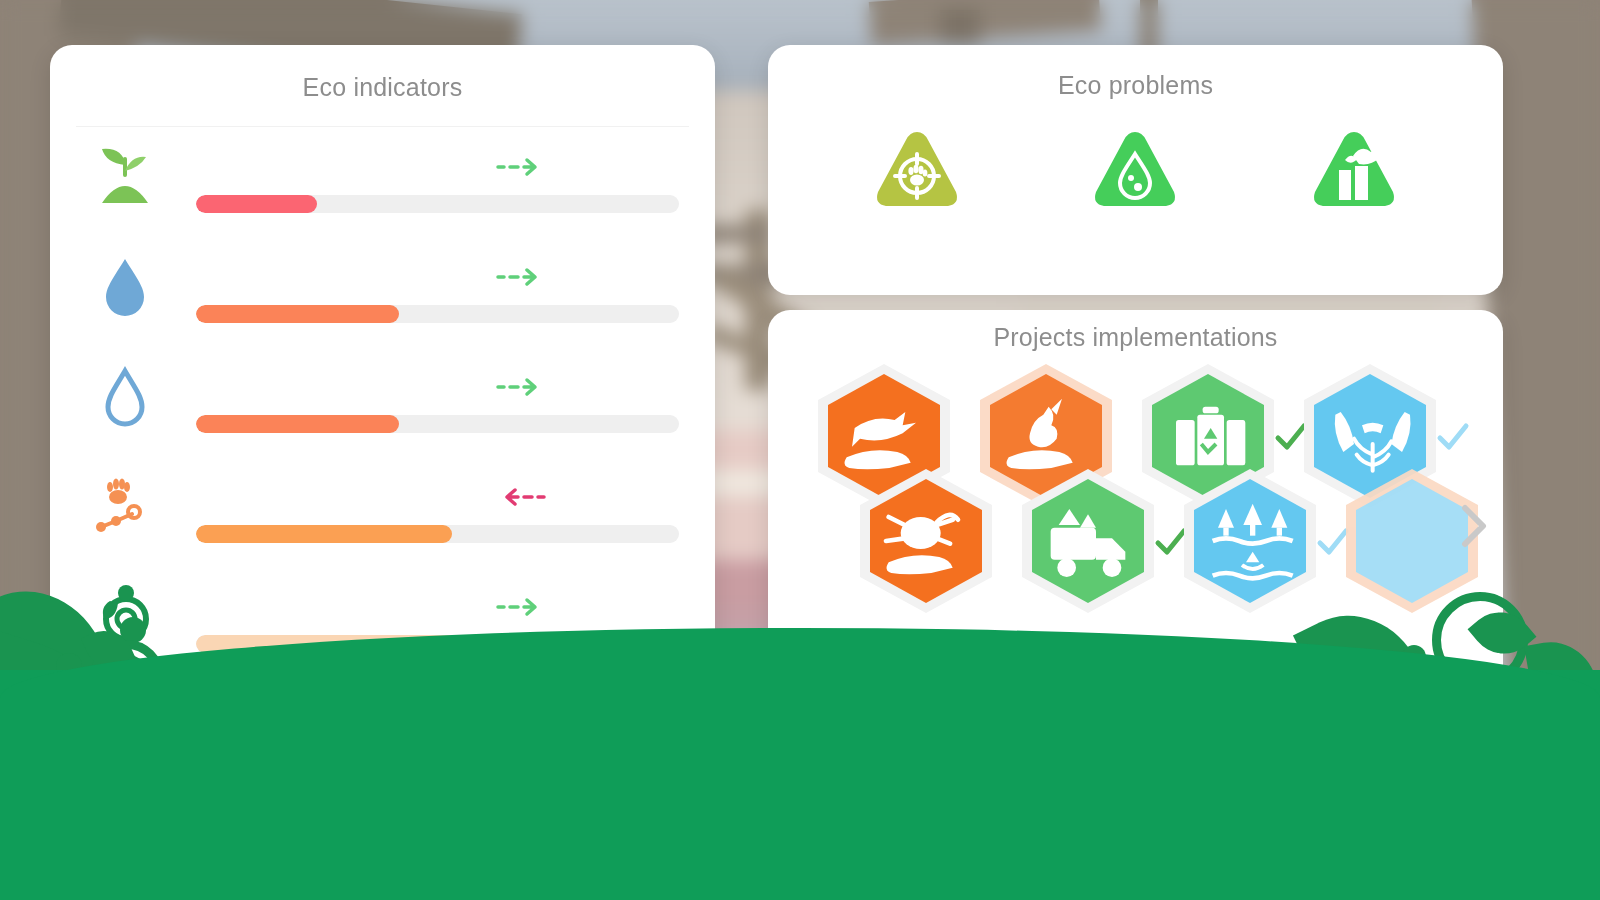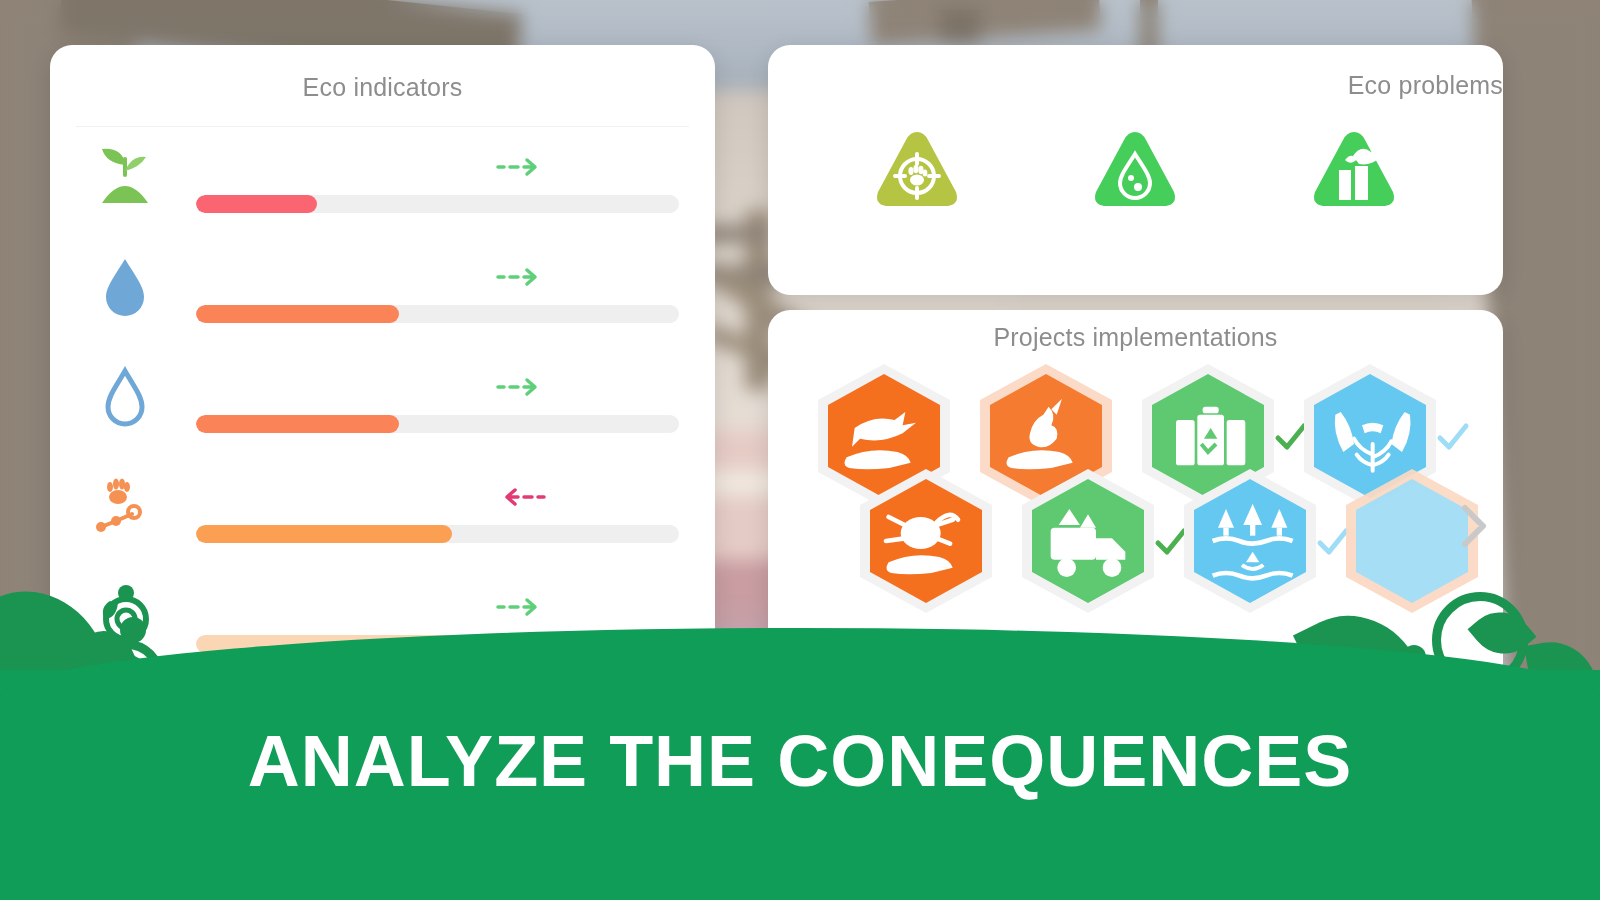--- a/index.html
+++ b/index.html
@@ -129,21 +129,21 @@
     text-align: center; font-size: 25px; font-weight: 600;
   }
   .ind-track {
     position: absolute; left: 120px; top: 58px; width: 483px; height: 18px;
     background: #efefef; border-radius: 9px; overflow: hidden;
   }
   .ind-fill { height: 100%; border-radius: 9px; }
 
   
   #card-problems { left: 768px; top: 45px; width: 735px; height: 250px; }
-  #card-problems .card-title { margin-top: 26px; text-align: right; }
+  #card-problems .card-title { margin-top: 26px; }
   .prob-row {
     display: flex; justify-content: space-around; align-items: flex-start;
     margin-top: 26px; padding: 0 40px;
   }
   .prob-item { width: 190px; text-align: center; }
   .prob-label { margin-top: 8px; font-size: 20px; color: #1a1a1a; font-weight: 500; }
 
   
   #card-projects { left: 768px; top: 310px; width: 735px; height: 378px; overflow: hidden; }
   #card-projects .card-title { margin-top: 13px; }
@@ -487,14 +487,13 @@
 <div class="deco ring" style="left:1432px; top:592px; width:96px; height:96px;"></div>
 <div class="deco" style="left:1478px; top:608px; width:50px; height:54px;">
   <div class="leaf-shape" style="width:48px;height:50px;transform:rotate(-40deg);"></div>
 </div>
 <div class="deco" style="left:1530px; top:640px; width:70px; height:80px;">
   <div class="leaf-shape" style="width:66px;height:74px;transform:rotate(-10deg);"></div>
 </div>
 
 <div id="band">
   <div class="curve"></div>
-  <div id="band-text">ANALYZE THE CONEQUENCES</div>
 </div>
 
 </body></html>

